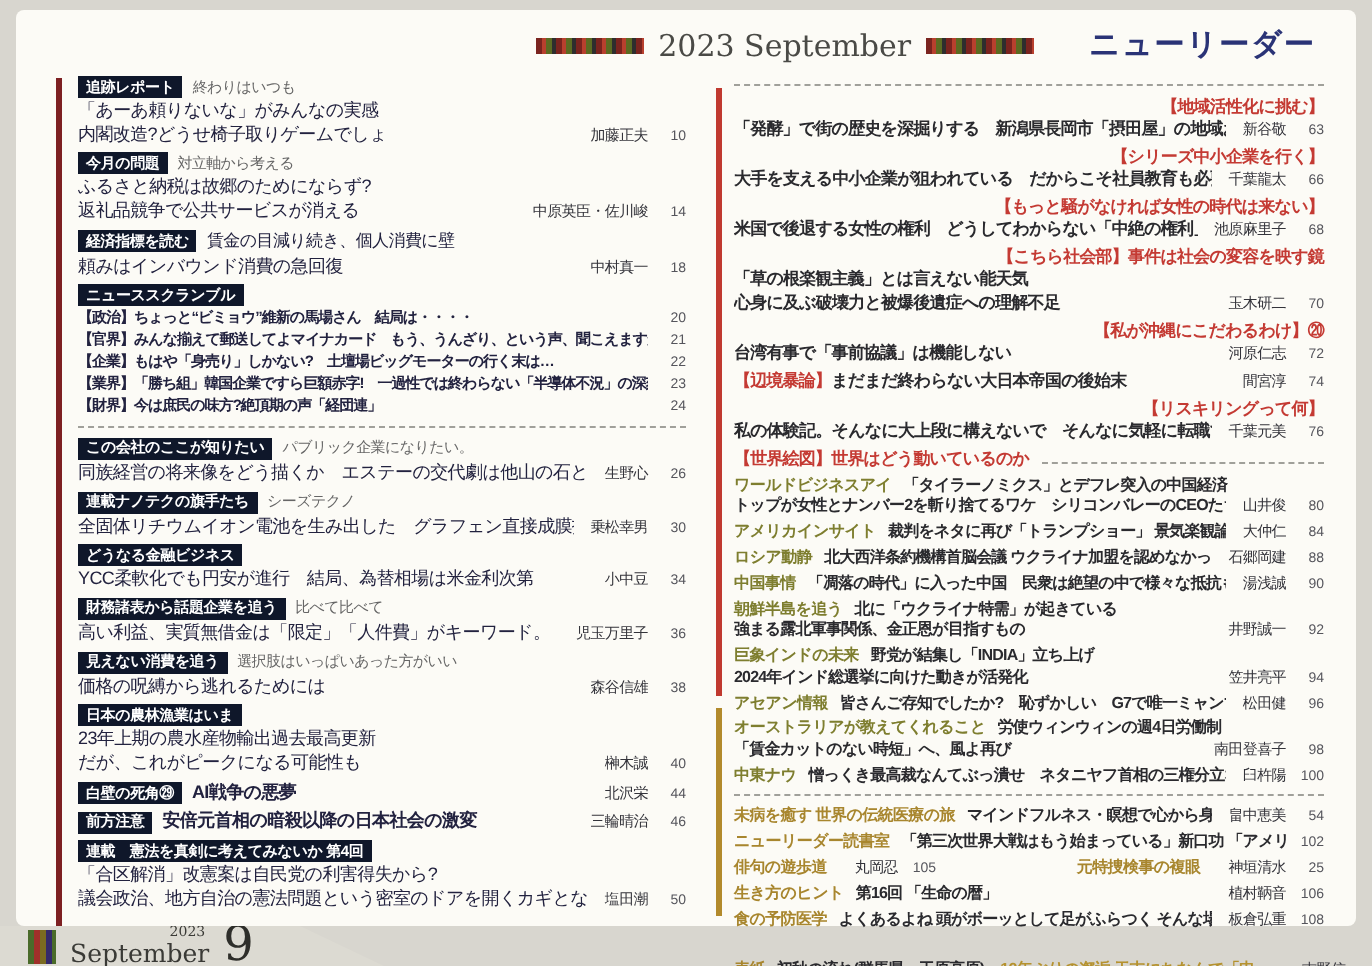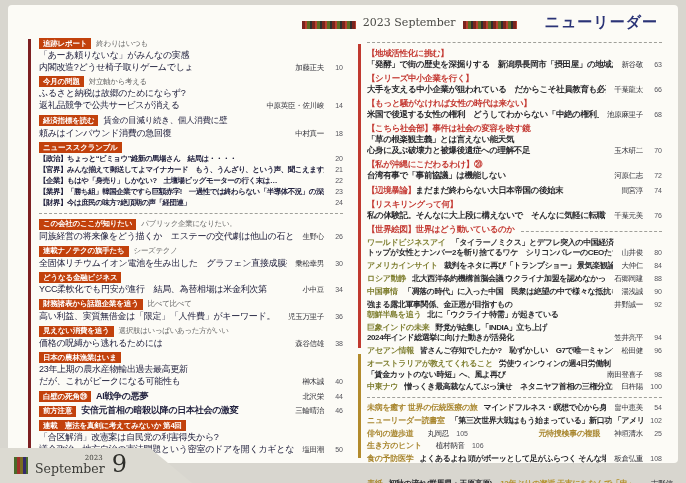--- a/index.html
+++ b/index.html
@@ -5,60 +5,60 @@
   html,body{margin:0;padding:0;}
   body{
     width:686px;height:483px;position:relative;overflow:hidden;
     background:#d8d6cf;
     font-family:"Liberation Sans",sans-serif;
     -webkit-font-smoothing:antialiased;
   }
   .page{position:absolute;left:8px;top:5px;right:8px;bottom:20px;background:#fcfbf6;border-radius:4px;}
   
   .hdr{display:flex;align-items:center;justify-content:flex-end;padding:8px 16px 3px 0;}
-  .hgroup{display:flex;align-items:flex-end;gap:7px;font-family:"DejaVu Serif",serif;color:#4a4a46;font-size:11px;}
+  .hgroup{display:flex;align-items:center;gap:7px;font-family:"DejaVu Serif",serif;color:#4a4a46;font-size:15px;}
   .stripe{width:54px;height:8px;flex:none;
     background:repeating-linear-gradient(90deg,#7a241f 0 3px,#b8402e 3px 5px,#5c6b22 5px 8px,#2e2e2e 8px 10px);}
   .htitle{font-family:"DejaVu Serif",serif;font-size:15px;color:#2a3376;font-weight:bold;margin-left:28px;margin-right:4px;letter-spacing:1px;}
   
   .cols{display:flex;gap:15px;padding:3px 14px 0 20px;}
   .lc{width:304px;flex:none;position:relative;padding-left:11px;}
   .lc .lbar{position:absolute;left:0;top:1px;bottom:4px;width:3px;background:#7d2022;}
   .rc{flex:1;min-width:0;position:relative;padding-left:9px;padding-right:2px;}
   .bar-red{position:absolute;left:0;top:6px;height:304px;width:3px;background:#c0392f;}
   .bar-gold{position:absolute;left:0;top:316px;height:104px;width:3px;background:#b28a2c;}
   
   .sec{margin-bottom:3px;}
   .shead{display:flex;align-items:center;gap:5px;margin-bottom:1px;}
-  .badge{background:#c2410c;color:#fff;font-size:7.5px;font-weight:700;padding:1.5px 4px 2px;line-height:1;flex:none;letter-spacing:-0.2px;text-align:right;}
+  .badge{background:#0f172a;color:#fff;font-size:7.5px;font-weight:700;padding:1.5px 4px 2px;line-height:1;flex:none;letter-spacing:-0.2px;text-align:right;}
   .tag{font-size:7.5px;color:#666;letter-spacing:-0.3px;}
   .tagb{font-size:8.5px;color:#22223f;font-weight:400;letter-spacing:-0.3px;}
   .hl{font-size:9px;font-weight:400;color:#22223f;letter-spacing:-0.3px;line-height:1.3;}
   .row{display:flex;align-items:baseline;white-space:nowrap;line-height:1.3;}
   .txt{flex:1 1 auto;min-width:0;overflow:hidden;}
   .au{flex:none;font-size:7.5px;color:#33333a;margin-left:8px;font-weight:400;letter-spacing:-0.3px;}
   .pg{flex:none;font-size:7px;color:#55555c;margin-left:6px;min-width:13px;text-align:right;}
   .stxt{font-size:7.5px;font-weight:700;color:#22223f;letter-spacing:-0.5px;line-height:1.45;}
   .inl{font-size:9px;font-weight:700;color:#22223f;letter-spacing:-0.3px;margin-left:5px;}
   .dashline{border-top:1px dashed #a0a09a;margin:4px 0 5px;}
   
-  .redh{color:#c43a33;font-weight:700;font-size:8.5px;letter-spacing:-0.4px;line-height:1.3;flex:none;}
+  .redh{color:#c43a33;font-weight:700;font-size:8.5px;letter-spacing:-0.4px;line-height:1.3;flex:none;text-align:right;}
   .rtxt{font-size:8.5px;font-weight:700;color:#2a2a2e;letter-spacing:-0.4px;line-height:1.3;}
   .whead{margin:2px 0 3px;}
   .dots{flex:1 1 auto;border-bottom:1px dashed #a0a09a;margin:0 0 2px 6px;}
   .witem{margin-bottom:2.5px;}
   .olab{color:#7e7e2f;font-weight:700;font-size:8px;flex:none;margin-right:6px;letter-spacing:-0.3px;}
   .wtxt{font-size:8px;font-weight:700;color:#2a2a2e;letter-spacing:-0.4px;}
   .glab{color:#a8862e;font-weight:700;font-size:8px;flex:none;margin-right:6px;letter-spacing:-0.3px;}
   .btxt{font-size:8px;font-weight:700;color:#2a2a2e;letter-spacing:-0.4px;}
   .gtxt{color:#b5922f;font-weight:700;font-size:8px;letter-spacing:-0.3px;flex:none;margin:12px 8px;}
   .sp{flex:1;}
   .brow{margin-bottom:2.5px;}
   
-  .corner{position:absolute;left:0;bottom:0;width:195px;height:35px;background:#dcdad2;
+  .corner{position:absolute;left:0;bottom:0;width:195px;height:20px;background:#dcdad2;
     clip-path:polygon(0 0,150px 0,192px 100%,0 100%);
     display:flex;align-items:center;gap:7px;padding-left:14px;box-sizing:border-box;}
   .cstripe{width:14px;height:17px;flex:none;
     background:repeating-linear-gradient(90deg,#4a6b2a 0 3px,#a0302a 3px 6px,#7a6b22 6px 9px,#342a6b 9px 12px);}
   .ccol{display:flex;flex-direction:column;align-items:flex-end;font-family:"DejaVu Serif",serif;color:#3a3a36;line-height:1;}
   .cyear{font-size:7px;margin-bottom:1px;margin-right:2px;}
   .cmonth{font-size:12.5px;}
   .cday{font-family:"DejaVu Serif",serif;font-size:24px;color:#2e2e2a;line-height:1;margin-top:-3px;}
 </style>
 </head>
@@ -358,27 +358,27 @@
         <div class="row">
           <span class="olab">中国事情</span>
           <span class="wtxt txt">「凋落の時代」に入った中国　民衆は絶望の中で様々な抵抗も</span>
           <span class="au">湯浅誠</span>
           <span class="pg">90</span>
         </div>
       </div>
 
       <div class="witem">
         <div class="row">
+          <span class="olab">朝鮮半島を追う</span>
+          <span class="wtxt txt">北に「ウクライナ特需」が起きている</span>
+        </div>
+        <div class="row">
           <span class="wtxt txt">強まる露北軍事関係、金正恩が目指すもの</span>
           <span class="au">井野誠一</span>
           <span class="pg">92</span>
-        </div>
-        <div class="row">
-          <span class="olab">朝鮮半島を追う</span>
-          <span class="wtxt txt">北に「ウクライナ特需」が起きている</span>
         </div>
       </div>
 
       <div class="witem">
         <div class="row">
           <span class="olab">巨象インドの未来</span>
           <span class="wtxt txt">野党が結集し「INDIA」立ち上げ</span>
         </div>
         <div class="row">
           <span class="wtxt txt">2024年インド総選挙に向けた動きが活発化</span>
@@ -437,20 +437,21 @@
         <span class="au">丸岡忍</span>
         <span class="pg">105</span>
         <span class="sp"></span>
         <span class="glab">元特捜検事の複眼</span>
         <span class="au">神垣清水</span>
         <span class="pg">25</span>
       </div>
 
       <div class="row brow">
         <span class="glab">生き方のヒント</span>
+        <span class="btxt txt">第16回 「生命の暦」</span>
         <span class="au">植村鞆音</span>
         <span class="pg">106</span>
       </div>
 
       <div class="row brow">
         <span class="glab">食の予防医学</span>
         <span class="btxt txt">よくあるよね 頭がボーッとして足がふらつく そんな場合は、「低ナトリウム血症」を疑え</span>
         <span class="au">板倉弘重</span>
         <span class="pg">108</span>
       </div>

